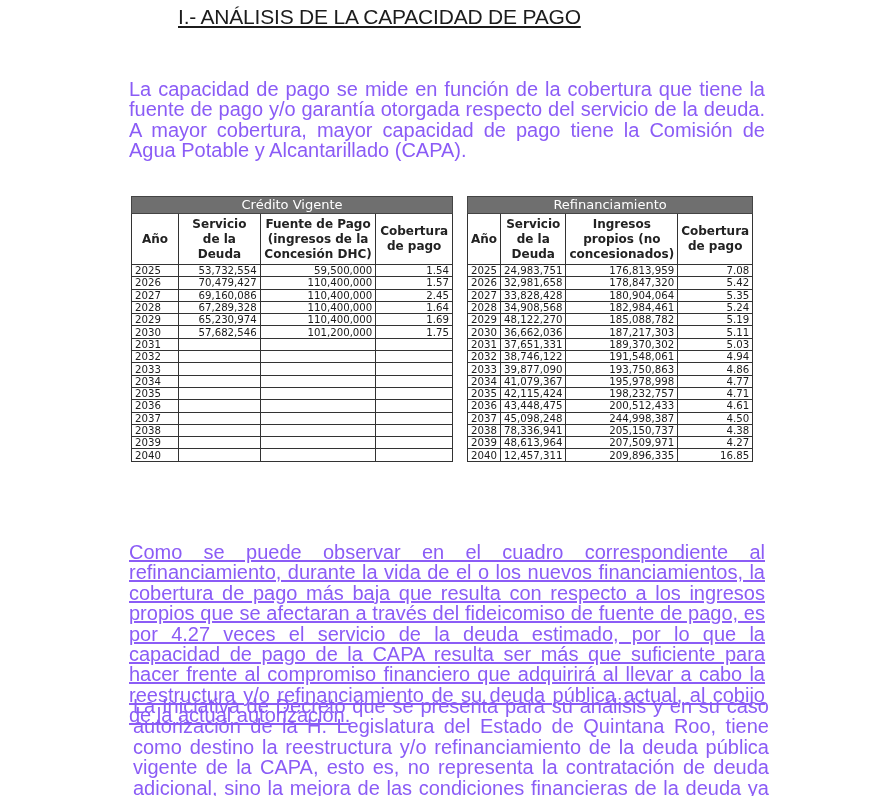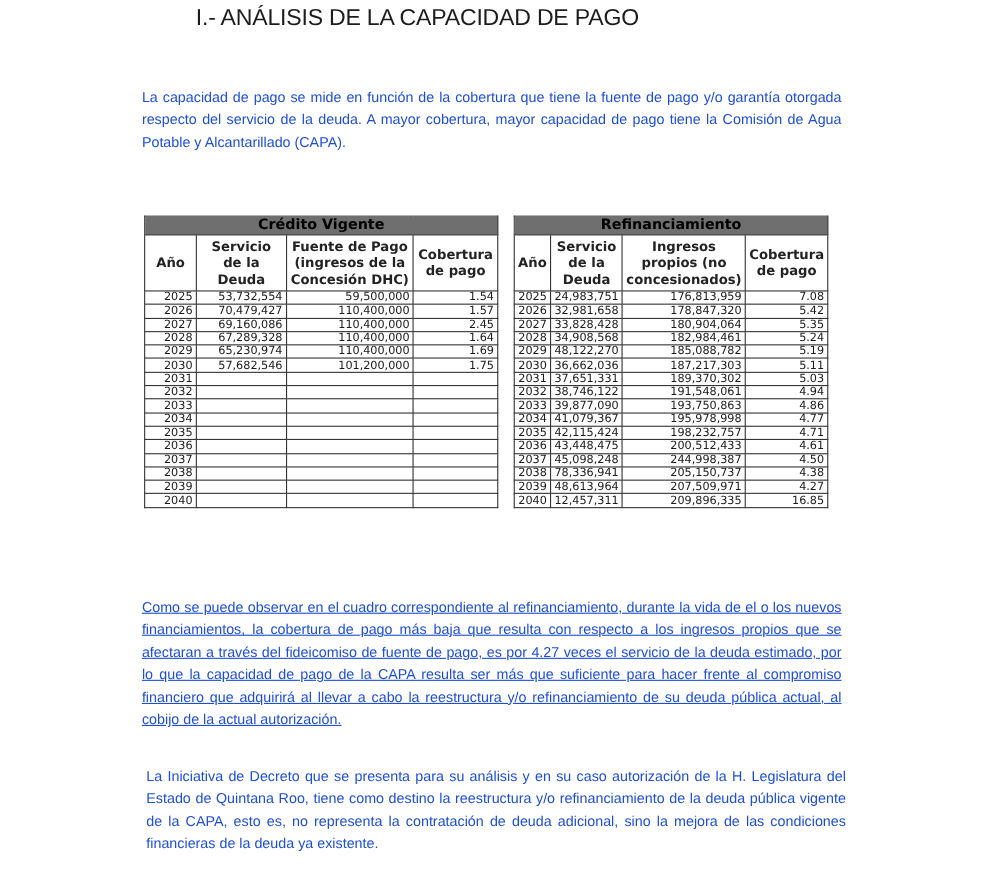--- a/index.html
+++ b/index.html
@@ -5,45 +5,46 @@
     html, body { margin: 0; padding: 0; }
     body {
       width: 896px; height: 796px; background: #ffffff; color: #1a1a1a;
       position: relative; overflow: hidden;
       font-family: "Liberation Sans", sans-serif;
     }
     .title {
       position: absolute; left: 178px; top: 5px;
       font-size: 21px; letter-spacing: -0.2px; color: #1c1c1c;
       font-family: "Liberation Sans", sans-serif;
+      text-decoration: underline;
     }
     .para {
       position: absolute; left: 129px; width: 636px;
-      font-size: 13px; line-height: 20.4px; text-align: justify;
-      color: #1d4ed8;
+      font-size: 20px; line-height: 20.4px; text-align: justify;
+      color: #8b5cf6;
       font-family: "Liberation Sans", sans-serif;
     }
     .p1 { top: 79px; }
     .p2 { top: 542px; text-decoration: underline; }
     .p3 { top: 692px; }
 
     table.t {
       position: absolute; border-collapse: collapse;
       font-family: "DejaVu Sans", sans-serif; font-size: 10.2px; color: #1a1a1a;
     }
     table.t td, table.t th { border: 1px solid #333; padding: 0 3px; height: 11.3px; line-height: 11px; }
     table.t th.band {
-      background: #6f6f6f; color: #000000; font-weight: bold; font-size: 13px;
+      background: #6f6f6f; color: #ffffff; font-weight: normal; font-size: 13px;
       height: 16px; line-height: 16px; border: 1px solid #444;
     }
     table.t th.hdr {
       background: #fff; font-weight: bold; font-size: 12px; line-height: 15px;
       height: 50px; text-align: center; color: #222;
     }
-    td.y { text-align: right; }
+    td.y { text-align: left; }
     td.n { text-align: right; }
     #tbl-vigente { left: 131px; top: 196px; width: 322px; }
     #tbl-refin { left: 467px; top: 196px; width: 276px; }
     #tbl-vigente col.c1 { width: 46px; } #tbl-vigente col.c2 { width: 80px; }
     #tbl-vigente col.c3 { width: 113px; } #tbl-vigente col.c4 { width: 73px; }
     #tbl-refin col.c1 { width: 46px; } #tbl-refin col.c2 { width: 76px; }
     #tbl-refin col.c3 { width: 130px; } #tbl-refin col.c4 { width: 62px; }
   </style>
 </head>
 <body>

